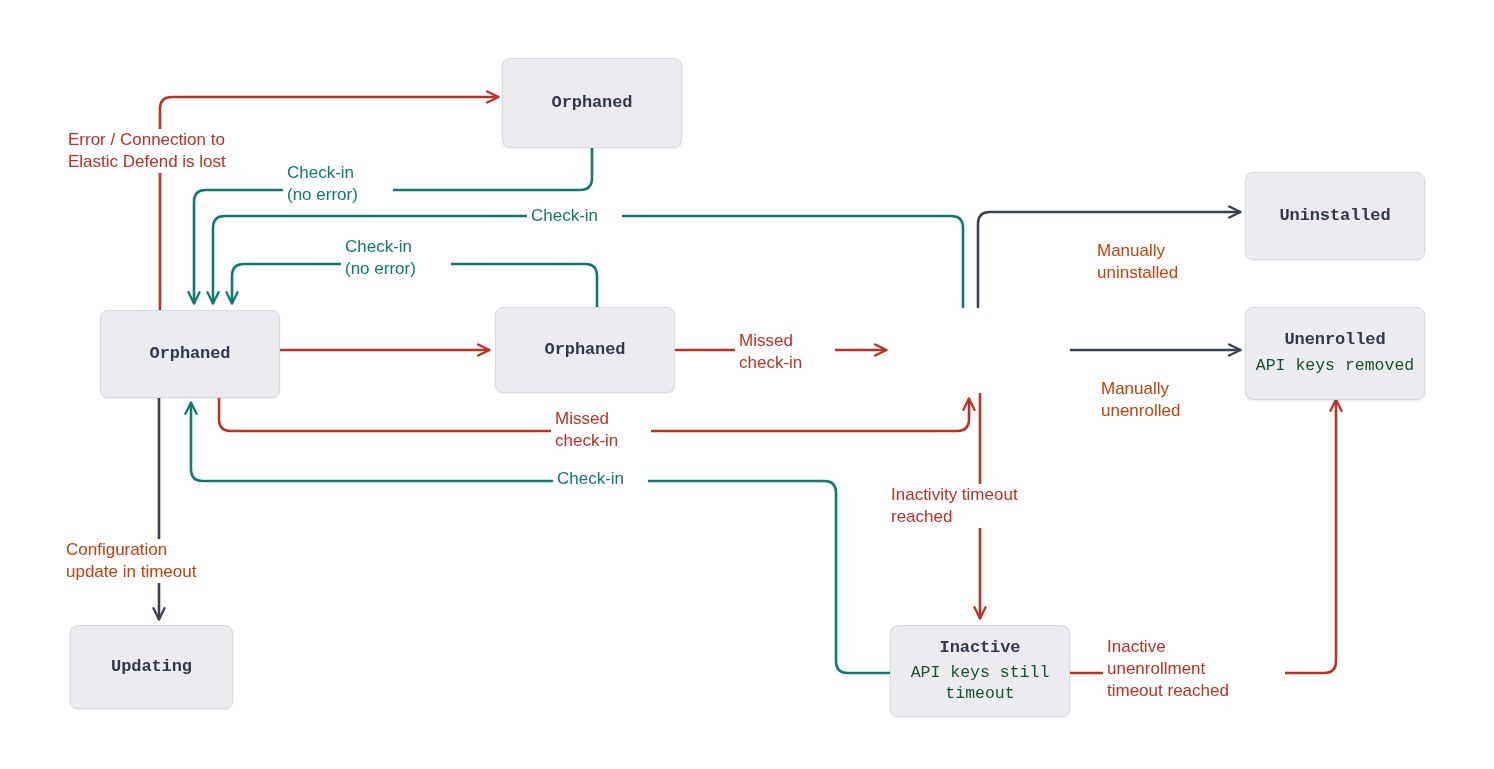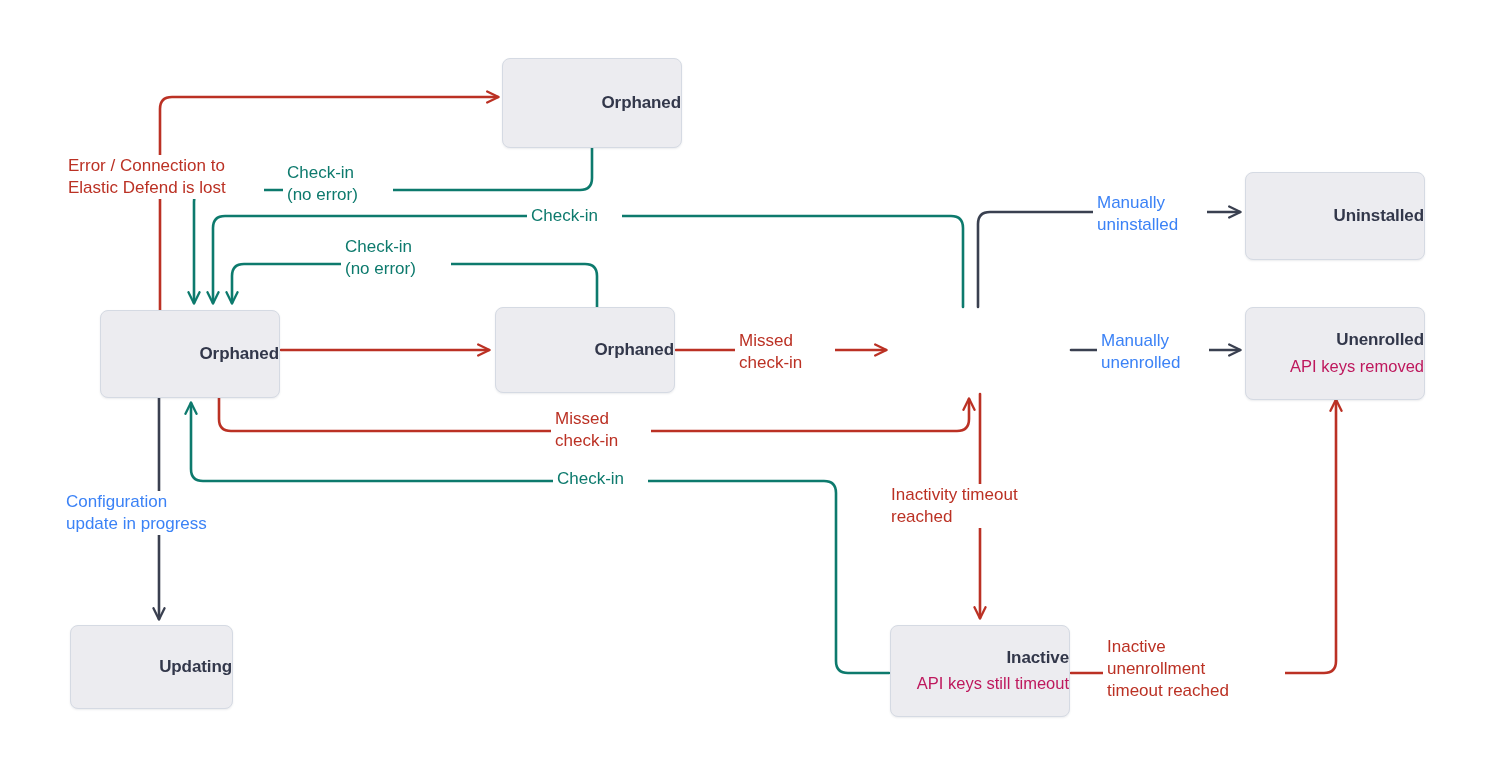--- a/index.html
+++ b/index.html
@@ -27,50 +27,51 @@
   }
   .node {
     position: absolute;
     box-sizing: border-box;
     background: #ececf0;
     border: 1px solid #d5dae3;
     border-radius: 8px;
     box-shadow: 0 1px 2px rgba(60,70,90,0.10);
     display: flex;
     flex-direction: column;
-    align-items: flex-end;
+    align-items: center;
     justify-content: center;
     text-align: center;
+    font-family: Liberation Mono, monospace;
   }
   .node .title {
     font-size: 17px;
     font-weight: bold;
     color: #32374a;
     letter-spacing: -0.1px;
     line-height: 1.2;
   }
   .node .subtitle {
     font-size: 16.5px;
     font-weight: normal;
-    color: #be185d;
+    color: #14532d;
     line-height: 1.25;
     margin-top: 5px;
   }
   .edge-label {
     position: absolute;
     font-size: 17px;
     line-height: 1.28;
     background: #ffffff;
     white-space: pre;
     padding: 0 4px;
     box-sizing: border-box;
   }
   .lbl-red   { color: #bb3124; }
   .lbl-teal  { color: #0d7a6d; }
-  .lbl-dark  { color: #3b82f6; }
+  .lbl-dark  { color: #c2410c; margin-top: 48px; }
   .lbl-left  { text-align: left; }
 </style>
 </head>
 <body>
 
 <div id="canvas">
 
   <svg class="edges" viewBox="0 0 1494 769" xmlns="http://www.w3.org/2000/svg">
     <defs>
       <marker id="arrow-red" viewBox="0 0 10 10" refX="8.6" refY="5" markerWidth="5.2" markerHeight="5.2" orient="auto-start-reverse">
@@ -138,21 +139,21 @@
 
   <div class="node" style="left:70px; top:625px; width:163px; height:84px;">
     <div class="title">Updating</div>
   </div>
 
   <div class="node" style="left:890px; top:625px; width:180px; height:92px;">
     <div class="title">Inactive</div>
     <div class="subtitle">API keys still timeout</div>
   </div>
 
-  <div class="edge-label lbl-red lbl-left" style="left:64px; top:129px; width:200px;margin-top:26px;">Error / Connection to
+  <div class="edge-label lbl-red lbl-left" style="left:64px; top:129px; width:200px;">Error / Connection to
 Elastic Defend is lost</div>
 
   <div class="edge-label lbl-teal" style="left:283px; top:162px; width:110px;">Check-in
 (no error)</div>
 
   <div class="edge-label lbl-teal" style="left:527px; top:205px; width:95px;">Check-in</div>
 
   <div class="edge-label lbl-teal" style="left:341px; top:236px; width:110px;">Check-in
 (no error)</div>
 
@@ -163,21 +164,21 @@
   <div class="edge-label lbl-red" style="left:551px; top:408px; width:100px;">Missed
 check-in</div>
 
   <div class="edge-label lbl-dark" style="left:1093px; top:192px; width:114px;">Manually
 uninstalled</div>
 
   <div class="edge-label lbl-dark" style="left:1097px; top:330px; width:112px;">Manually
 unenrolled</div>
 
   <div class="edge-label lbl-dark" style="left:62px; top:491px; width:183px;">Configuration
-update in progress</div>
+update in timeout</div>
 
   <div class="edge-label lbl-red" style="left:887px; top:484px; width:186px;">Inactivity timeout
 reached</div>
 
   <div class="edge-label lbl-teal" style="left:553px; top:468px; width:95px;">Check-in</div>
 
   <div class="edge-label lbl-red" style="left:1103px; top:636px; width:182px;">Inactive
 unenrollment
 timeout reached</div>
 

